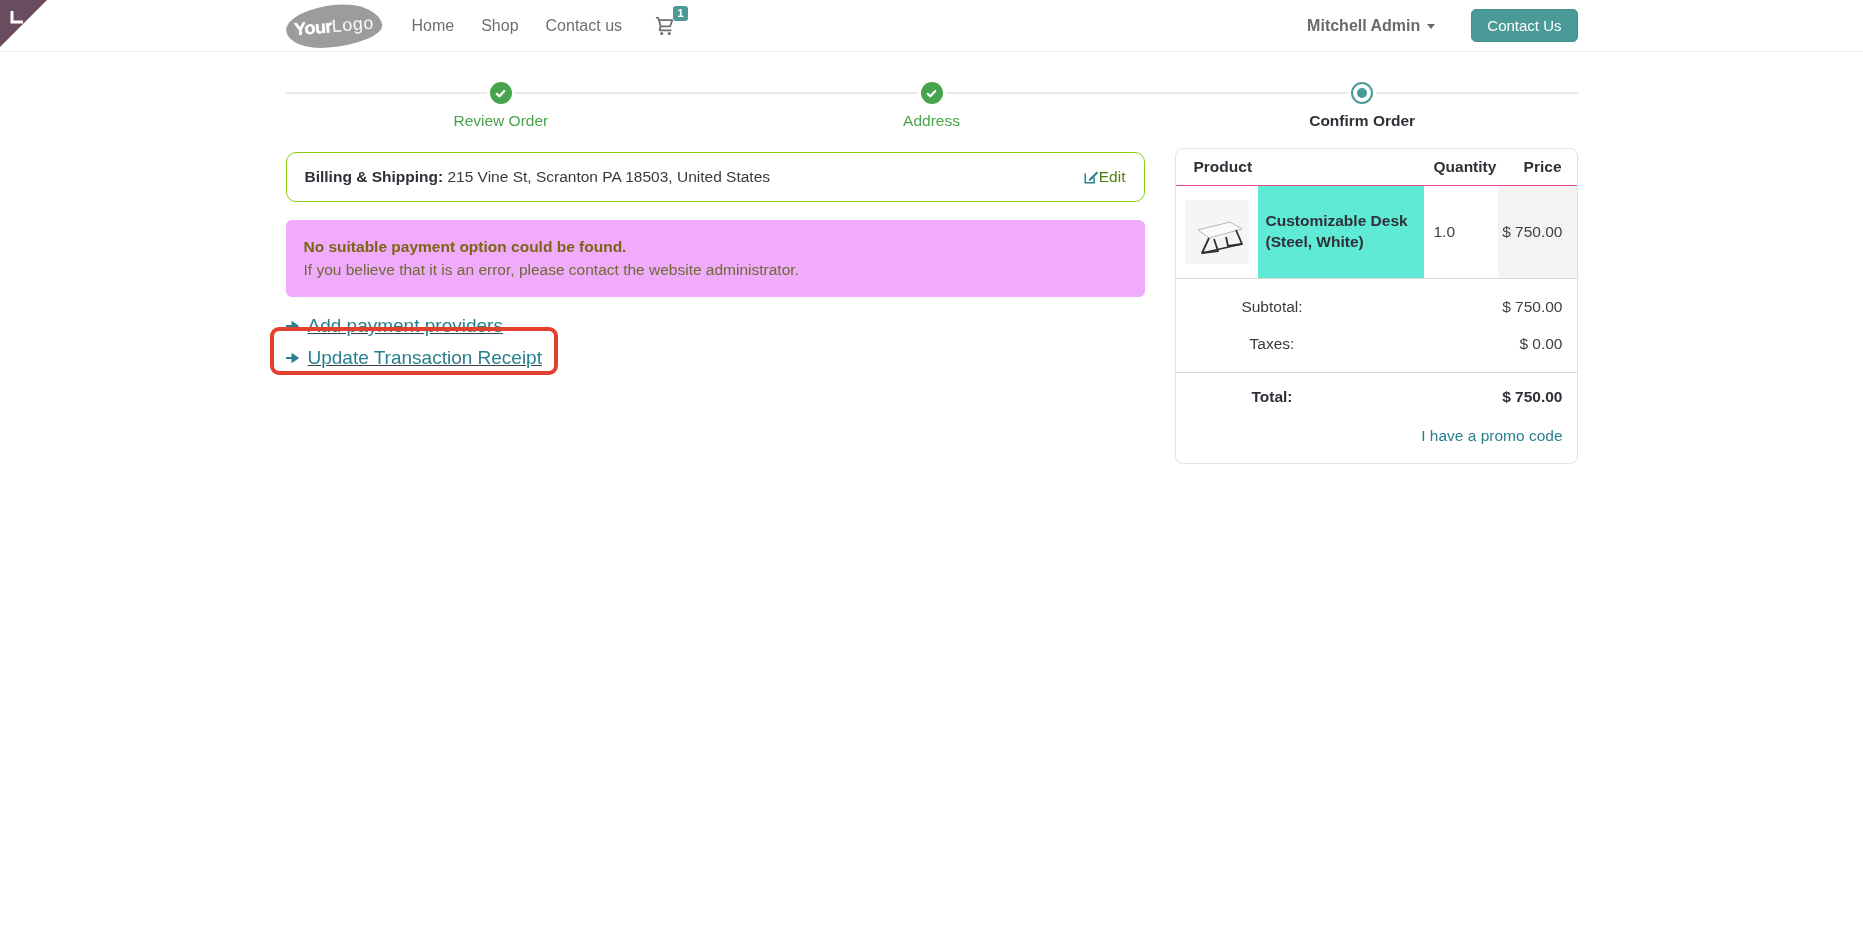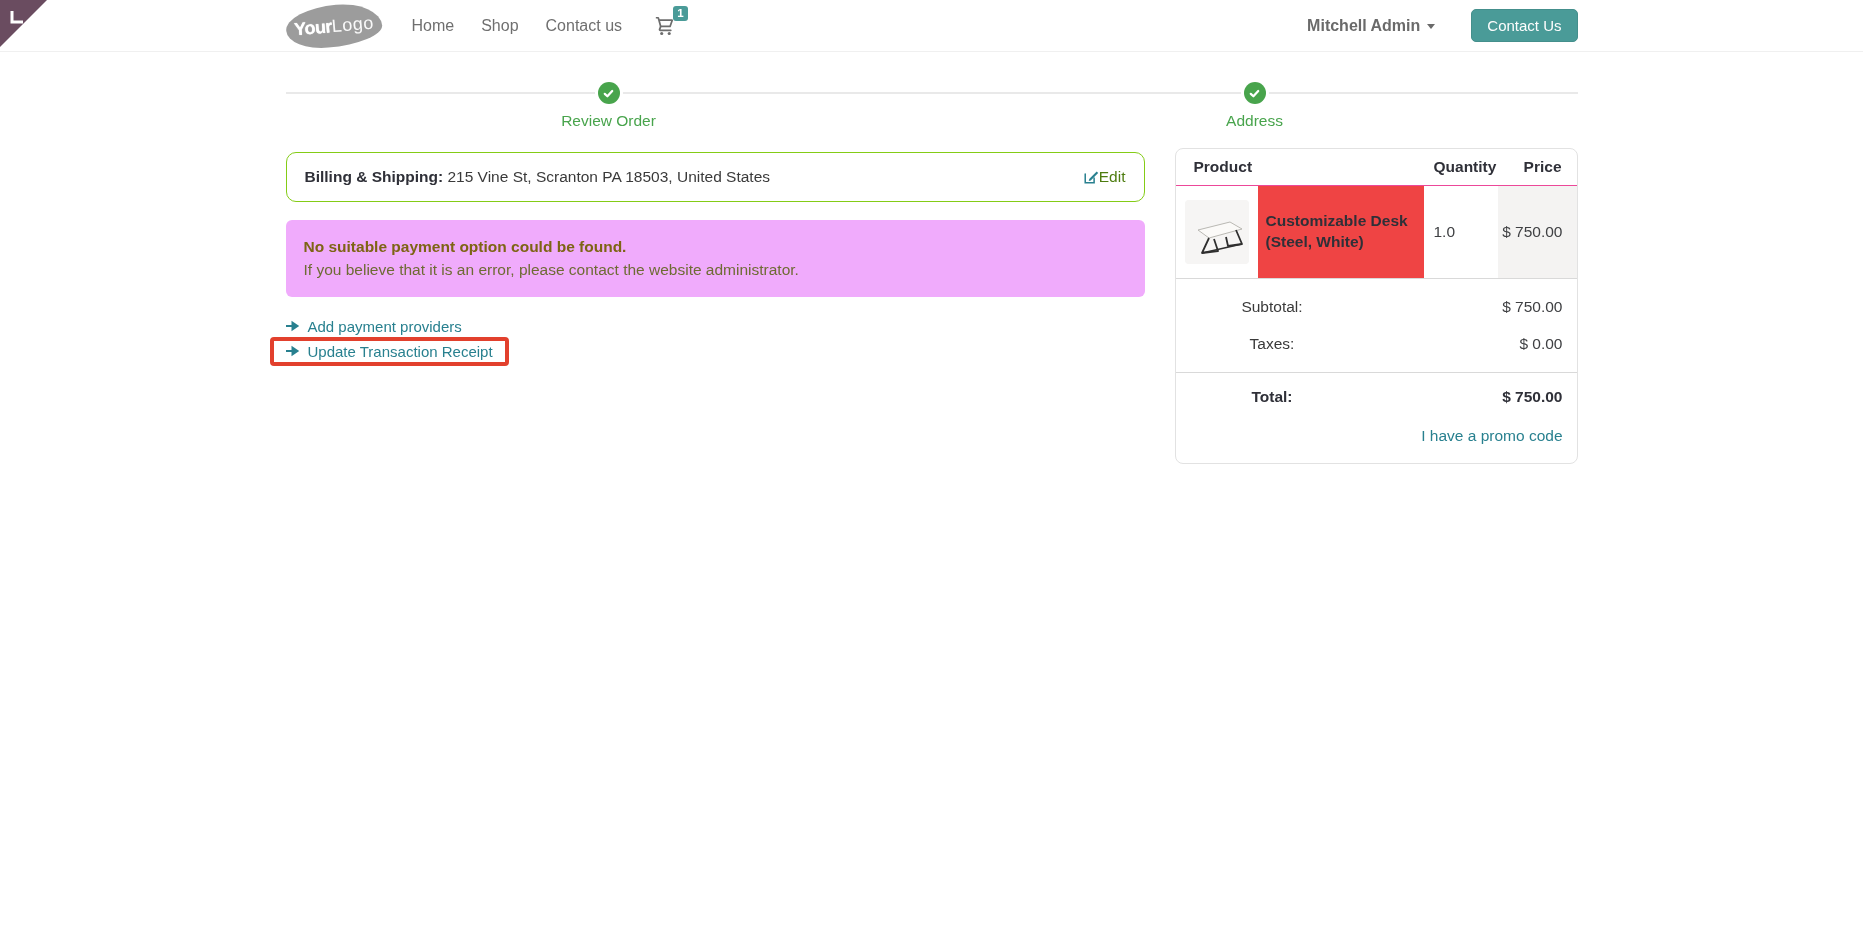--- a/index.html
+++ b/index.html
@@ -77,40 +77,40 @@
 
   
   .alert-warning {
     margin-top:18px; background:#f0abfc; border-radius:6px; padding:15px 18px;
     font-size:15.5px; line-height:1.5;
   }
   .alert-title { font-weight:700; color:#7d6414; }
   .alert-body { color:#6e6b33; }
 
   
-  .actions { margin-top:17px; font-size:15px; }
+  .actions { margin-top:17px; font-size:19px;text-decoration:underline; }
   .action-row { display:flex; align-items:center; height:25px; }
   .action-link { color:#28808f; display:flex; align-items:center; gap:8px; cursor:pointer; text-decoration:none; }
   .hl-box {
-    border:4px solid #e2402d; border-radius:4px; padding:2px 12px 2px 12px;
+    border:4px solid #e2402d; border-radius:9px; padding:16px 12px 2px 12px;
     margin-left:-16px; margin-top:-2px; margin-bottom:-2px; display:inline-flex; align-items:center;
   }
 
   
   .order-card { border:1px solid #e2e2e2; border-radius:8px; overflow:hidden; background:#fff; }
   .o-grid { display:grid; grid-template-columns:82px 166px 74px 1fr; }
   .o-head { border-bottom:1px solid #ec4899; }
   .o-head > div { padding:9px 0; font-weight:700; font-size:15.5px; color:#2f3038; display:flex; align-items:center; }
   .h-product { grid-column:1 / span 2; padding-left:18px !important; }
   .h-qty { padding-left:10px !important; }
   .h-price { justify-content:flex-end; padding-right:15px !important; }
   .o-item { border-bottom:1px solid #d9d9d9; }
   .cell-img { display:flex; align-items:center; justify-content:center; padding:14px 0; background:#fff; }
   .thumb { width:64px; height:64px; background:#f6f5f4; border-radius:4px; cursor:pointer; }
-  .cell-name { background:#ef4444; display:flex; align-items:center; padding:8px 4px 8px 8px; font-weight:700; font-size:15.5px; color:#2f3038; line-height:1.35; }
+  .cell-name { background:#5eead4; display:flex; align-items:center; padding:8px 4px 8px 8px; font-weight:700; font-size:15.5px; color:#2f3038; line-height:1.35; }
   .cell-qty { display:flex; align-items:center; padding-left:10px; font-size:15.5px; }
   .cell-price { background:#f4f3f2; display:flex; align-items:center; justify-content:flex-end; padding-right:14px; font-size:15.5px; }
   .tot-row { display:flex; align-items:center; font-size:15.5px; }
   .tot-label { width:193px; text-align:center; color:#3a3a3a; }
   .tot-value { flex:1; text-align:right; padding-right:14px; }
   .row-subtotal { padding:19px 0 10px; }
   .row-taxes { padding:9px 0 19px; }
   .row-total { border-top:1px solid #d9d9d9; padding:15px 0; font-weight:700; }
   .row-total .tot-label, .row-total .tot-value { color:#2f3038; font-weight:700; }
   .promo-row { text-align:right; padding:6px 14px 18px; }
@@ -170,20 +170,24 @@
         <span class="step-label done">Review Order</span>
       </div>
       <div class="step">
         <div class="step-marker done">
           <svg width="13" height="13" viewBox="0 0 14 14">
             <path d="M3 7.4 L5.8 10 L11 4.3" fill="none" stroke="#fff" stroke-width="2.4" stroke-linecap="round" stroke-linejoin="round"></path>
           </svg>
         </div>
         <span class="step-label done">Address</span>
       </div>
+      <div class="step">
+        <div class="step-marker active"></div>
+        <span class="step-label active">Confirm Order</span>
+      </div>
     </div>
   </div>
 
   <div class="main-row">
     <div class="left-col">
 
       <div class="billing-card">
         <div class="billing-text">
           <b>Billing &amp; Shipping:</b>
           <span>215 Vine St, Scranton PA 18503, United States</span>

